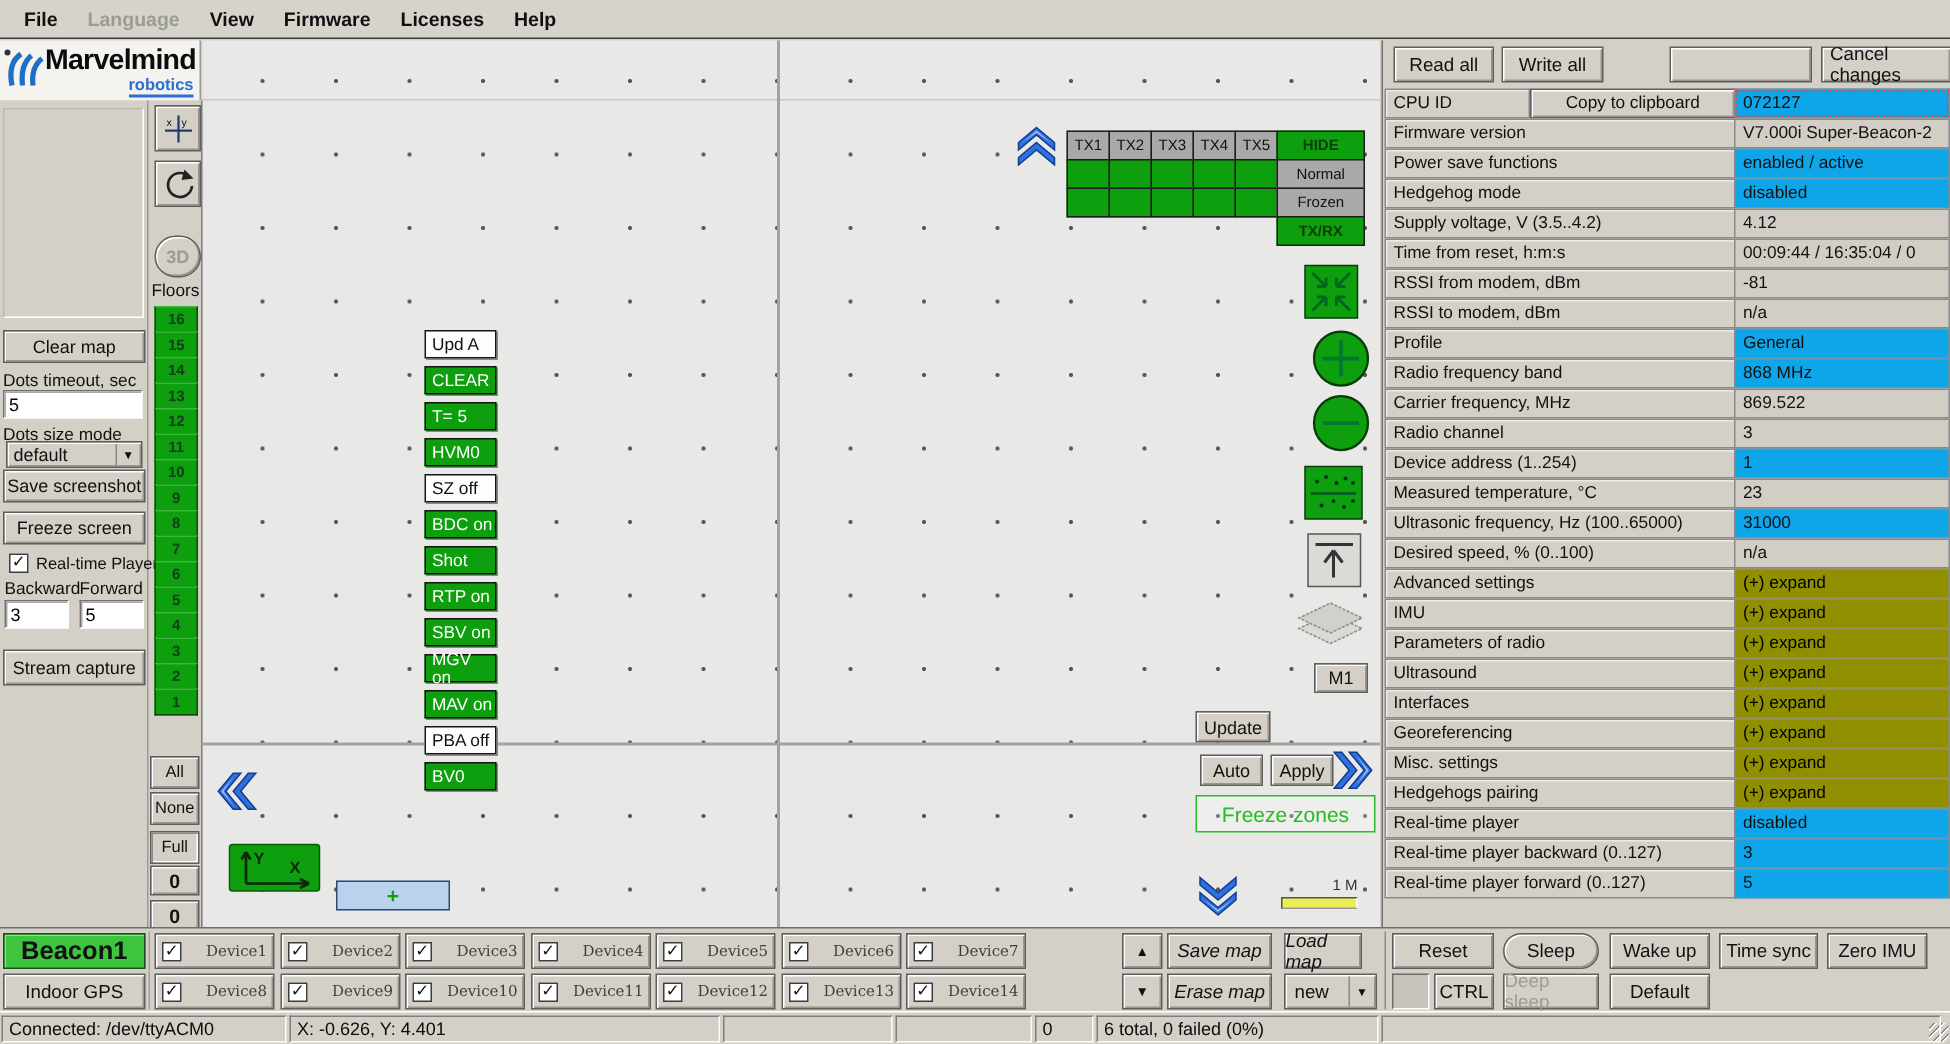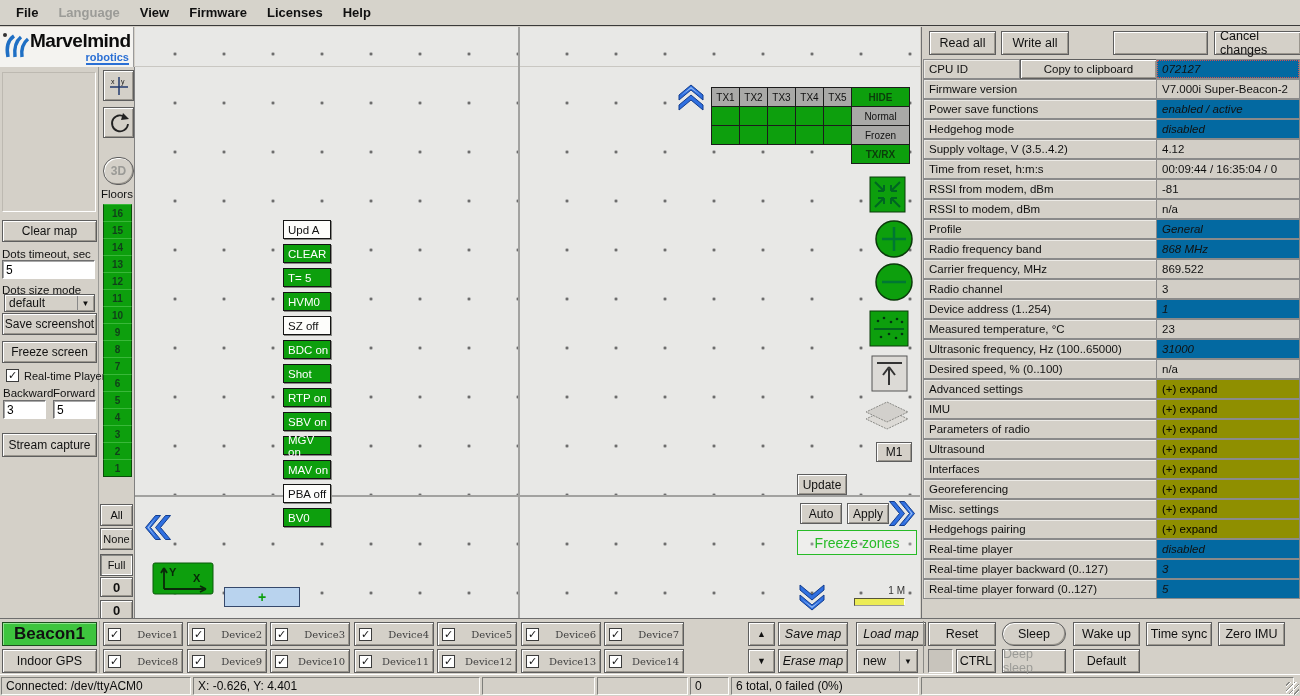--- a/index.html
+++ b/index.html
@@ -106,21 +106,21 @@
   #right-panel { position:absolute; left:921px; top:27px; width:379px; height:591px; background:#d4d0c8; border-left:1px solid #707070; }
   .rp-btn { position:absolute; top:4px; height:24px; font-size:12.5px; }
   #param-rows { position:absolute; left:1px; top:33px; width:377px; }
   .prow { position:relative; height:20px; }
   .pcell { position:absolute; top:0; height:20px; border:1px solid #8a8a8a; margin-top:-1px; font-size:11.5px;
     display:flex; align-items:center; padding-left:5px; overflow:hidden; white-space:nowrap; }
   .plabel { left:0; width:234px; background:#d4d0c8; box-shadow:inset 1px 1px 0 #eceae6; }
   .plabel.short { width:97px; }
   .copy-btn { position:absolute; left:97px; top:-1px; width:137px; height:20px; font-size:11.5px; }
   .pval { left:233px; width:144px; }
-  .pval.white { background:#0369a1;font-style:italic; }
+  .pval.white { background:#0ea5e9; }
   .pval.gray  { background:#d2cec6; }
   .pval.olive { background:#8f8f00; color:#000; }
   .pval.hl { outline:1px dotted #d05050; outline-offset:-2px; }
 
   
   #bottom-bar { position:absolute; left:0; top:618px; width:1300px; height:56px; background:#d4d0c8; border-top:1px solid #6e6e6e; }
   #beacon-btn { position:absolute; left:2px; top:3px; width:95px; height:24px; background:#3ec43e; border:1px solid #1e4d1e;
     box-shadow:inset 1px 1px 0 #8fe48f; font-size:17px; font-weight:bold; display:flex; align-items:center; justify-content:center; }
   #indoor-gps-btn { position:absolute; left:2px; top:30px; width:95px; height:24px; font-size:12.5px; }
   .dev-btn { position:absolute; width:80px; height:24px; justify-content:flex-start; padding:0 4px; }
@@ -539,21 +539,21 @@
           <span class="dlab">Device13</span>
         </div>
         <div class="btn dev-btn" style="left: 604px; top: 30px;">
           <span class="cb">✓</span>
           <span class="dlab">Device14</span>
         </div>
       </div>
     <div class="btn" id="spin-up">▲</div>
     <div class="btn" id="spin-down">▼</div>
     <div class="btn mapfile-btn" style="left:778px; top:3px; width:70px;">Save map</div>
-    <div class="btn mapfile-btn" style="left:856px; top:3px; width:70px;">Load map</div>
+    <div class="btn mapfile-btn" style="left:856px; top:3px; width:52px;">Load map</div>
     <div class="btn mapfile-btn" style="left:778px; top:30px; width:70px;">Erase map</div>
     <div class="btn" id="map-select">
       <span>new</span>
       <span class="dd">▼</span>
     </div>
     <div id="bottom-div2"></div>
     <div class="btn cmd-btn" style="left:928px; width:68px;">Reset</div>
     <div class="btn cmd-btn" style="left:1002px; width:64px;border-radius:12px;">Sleep</div>
     <div class="btn cmd-btn" style="left:1073px; width:67px;">Wake up</div>
     <div class="btn cmd-btn" style="left:1146px; width:66px;">Time sync</div>

